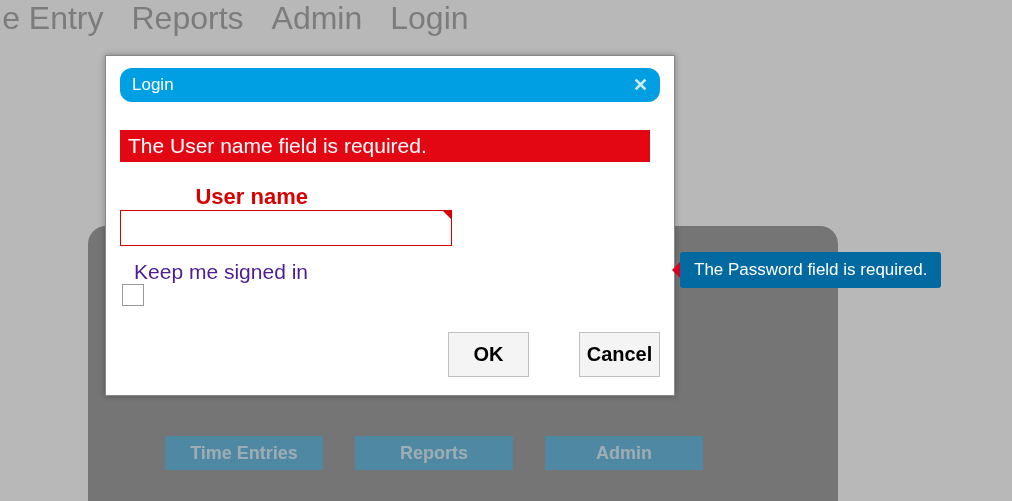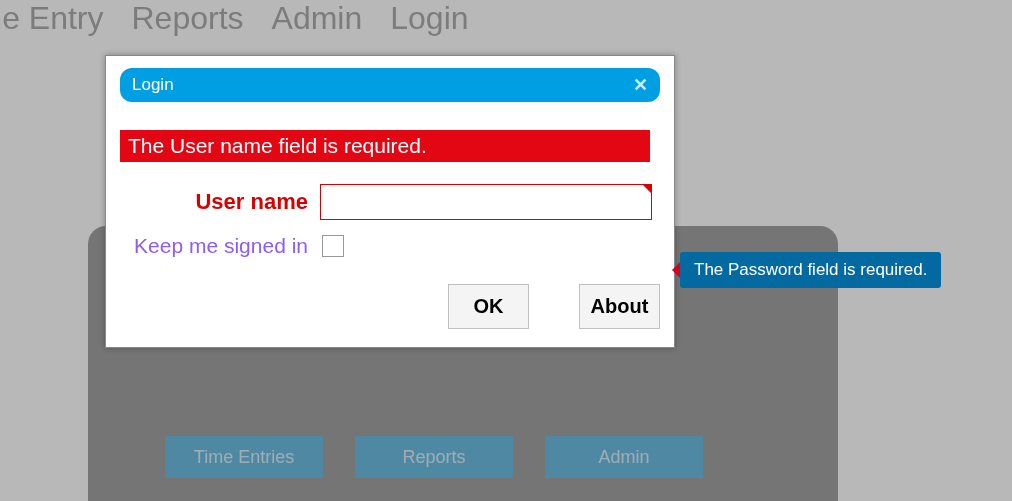--- a/index.html
+++ b/index.html
@@ -39,23 +39,23 @@
       position: absolute;
       left: 165px;
       top: 436px;
       display: flex;
       gap: 32px;
     }
     .tile {
       background: #1596d1;
       color: #c6e6f4;
       font-size: 18px;
-      font-weight: 400;
+      font-weight: 700;
       width: 158px;
-      height: 42px;
+      height: 34px;
       display: flex;
       align-items: center;
       justify-content: center;
     }
 
     .overlay {
       position: absolute;
       inset: 0;
       background: rgba(125,125,125,0.55);
       width: 1012px;
@@ -102,22 +102,22 @@
       font-size: 21px;
       font-weight: 300;
       padding: 4px 8px;
       margin: 14px 0 22px 0;
       display: inline-block;
       width: 530px;
     }
 
     .form-row {
       display: flex;
-      align-items: center;
       margin-bottom: 14px;
+      flex-direction: column;
     }
     .form-label {
       width: 200px;
       text-align: right;
       padding-right: 12px;
       font-size: 22px;
     }
     .form-label.error-lbl {
       color: #d90000;
       font-weight: 600;
@@ -133,21 +133,21 @@
       content:"";
       position:absolute;
       right:-1px; top:-1px;
       border-top: 10px solid #d90000;
       border-left: 10px solid transparent;
     }
     .form-input input{
       width:100%;height:100%;border:none;outline:none;padding:0 6px;font-size:16px;
     }
 
-    .chk-row .form-label { color:#8b5cf6; font-weight:400; font-size:21px; }
+    .chk-row .form-label { color:#4c1d95; font-weight:400; font-size:21px; }
     .chkbox {
       width: 22px; height: 22px; border:1px solid #999; margin-left:2px;background:#fff;
     }
 
     .buttons {
       display: flex;
       gap: 18px;
       justify-content: flex-start;
       margin-left: 296px;
       margin-top: 26px;
@@ -219,18 +219,18 @@
     </div>
 
 
     <div class="form-row chk-row">
       <div class="form-label">Keep me signed in</div>
       <div class="chkbox"></div>
     </div>
 
     <div class="buttons">
       <div class="btn">OK</div>
-      <div class="btn">About</div>
+      <div class="btn">Cancel</div>
     </div>
   </div>
 </div>
 
 <div class="tooltip">The Password field is required.</div>
 
 </body></html>

